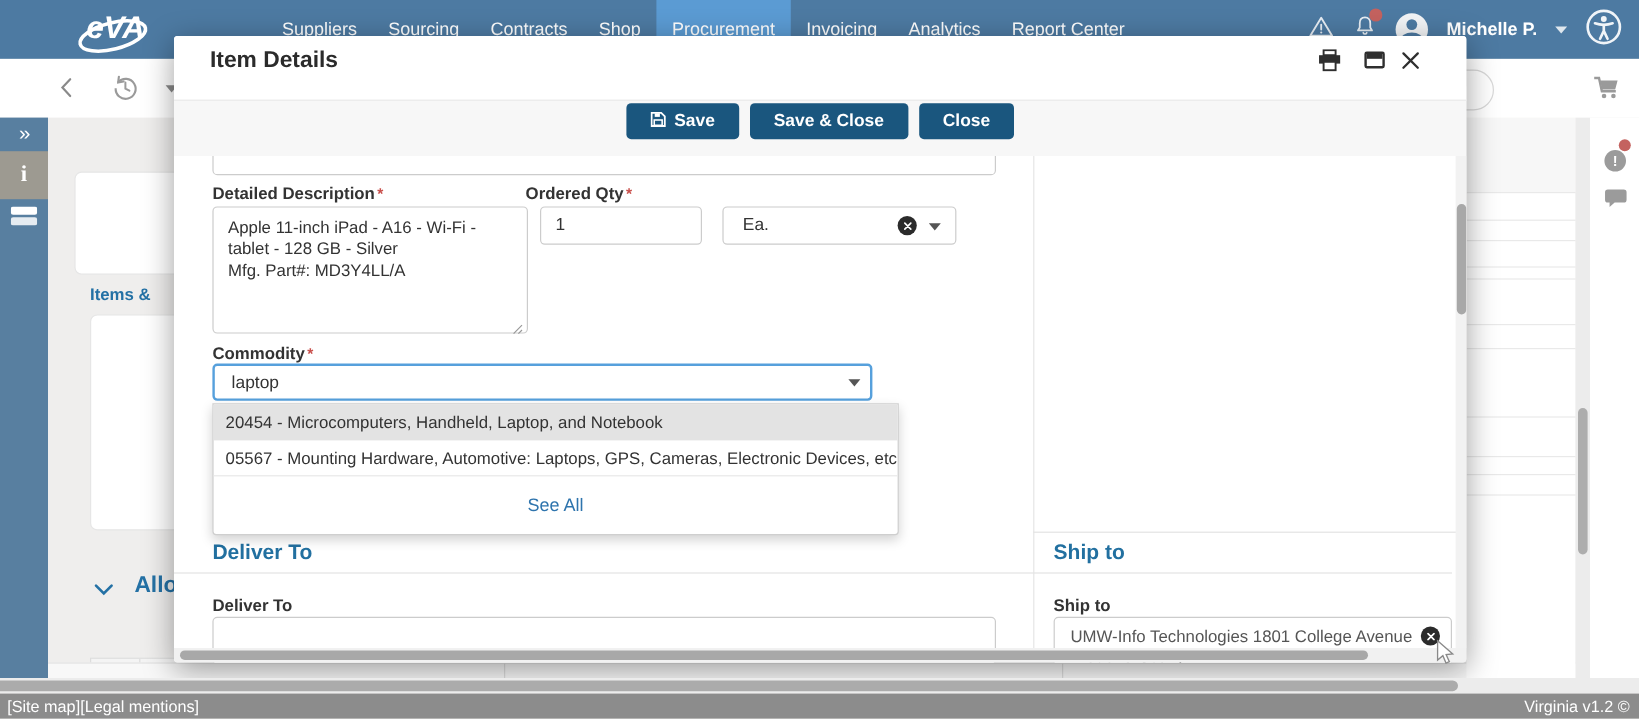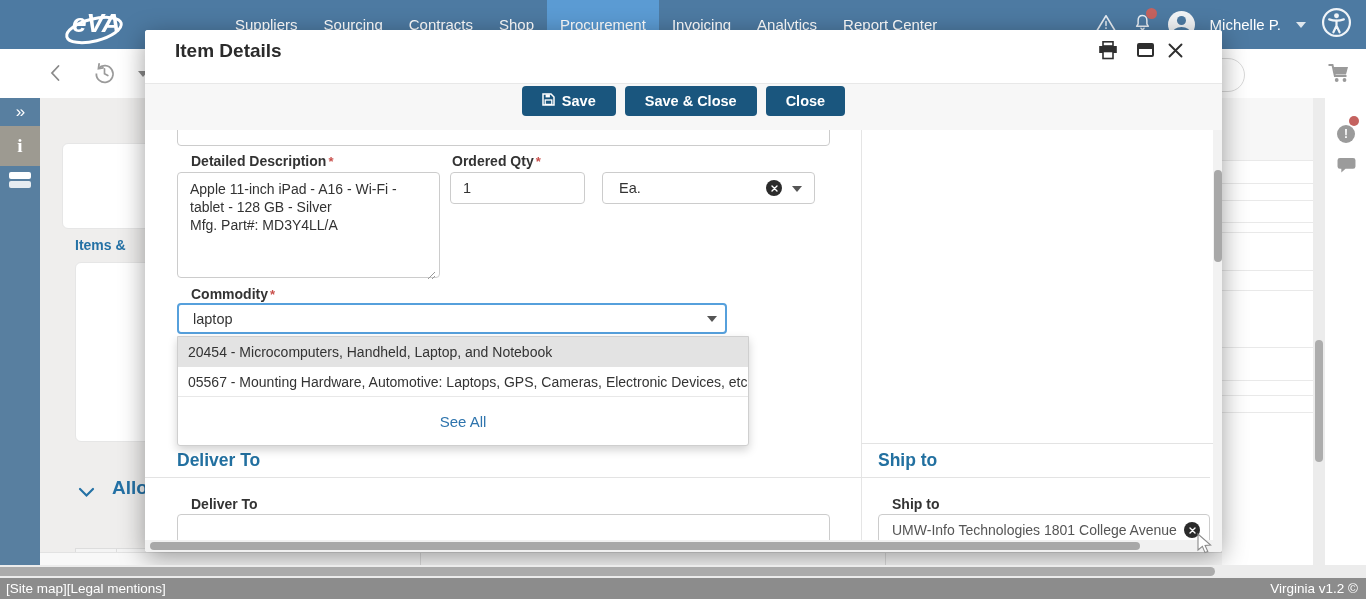--- a/index.html
+++ b/index.html
@@ -11,21 +11,21 @@
     color:#333;
   }
 
   
   .topnav { position:absolute; top:0; left:0; width:1366px; height:49px; background:#4d7aa2; z-index:20; }
   .logo { position:absolute; left:58px; top:2px; width:78px; height:46px; }
   .navmenu { position:absolute; left:222px; top:0; height:49px; display:flex; }
   .navitem { height:49px; line-height:49px; padding:0 13px; color:#fff; font-size:15px; cursor:pointer; white-space:nowrap; }
   .navitem.active { background:#5b9bd3; }
   .nav-right { position:absolute; right:0; top:0; height:49px; display:flex; align-items:center; gap:15px; padding-right:14px; }
-  .nav-user { color:#fff; font-size:15px; font-weight:400; }
+  .nav-user { color:#fff; font-size:15px; font-weight:700; }
   .avatar { width:27px; height:27px; border-radius:50%; background:#f2f4f6; position:relative; overflow:hidden; }
   .avatar .head { position:absolute; left:9px; top:5px; width:9px; height:9px; border-radius:50%; background:#4d7aa2; }
   .avatar .body { position:absolute; left:4px; top:16px; width:19px; height:14px; border-radius:50%; background:#4d7aa2; }
   .bell-wrap { position:relative; }
   .badge-dot { position:absolute; right:-4px; top:-4px; width:11px; height:11px; border-radius:50%; background:#c4625f; }
   .chev-down-white { width:0; height:0; border-left:5px solid transparent; border-right:5px solid transparent; border-top:6px solid #dfe7ee; }
 
   
   .toolbar { position:absolute; top:49px; left:0; width:1366px; height:49px; background:#fff; z-index:5; }
   .tb-back { position:absolute; left:48px; top:14px; cursor:pointer; }
@@ -78,27 +78,27 @@
   .m-title { position:absolute; left:30px; top:0; line-height:42px; font-size:19px; font-weight:700; color:#2b2b2b; }
   .m-print { position:absolute; left:953px; top:11px; cursor:pointer; }
   .m-max { position:absolute; left:992px; top:13px; width:17px; height:14px; border:2px solid #2f2f2f; border-radius:2px; cursor:pointer; }
   .m-max .bar { position:absolute; left:0; top:0; width:13px; height:4px; background:#2f2f2f; }
   .m-close { position:absolute; left:1023px; top:13px; cursor:pointer; }
   .m-btnbar { position:absolute; left:0; top:42px; width:1077px; height:58px; background:#f7f7f7; display:flex; justify-content:center; align-items:center; gap:9px; z-index:3; }
   .m-btn { height:30px; background:#1a567e; border:none; border-radius:4px; color:#fff; font-family:"Liberation Sans", sans-serif; font-size:14.5px; font-weight:700; padding:0 20px; cursor:pointer; display:flex; align-items:center; gap:7px; }
 
   .m-content { position:absolute; left:0; top:100px; width:1077px; height:410px; background:#fff; }
   .partial-input { position:absolute; left:32px; top:-12px; width:653px; height:28px; border:1px solid #ccc; border-radius:4px; background:#fff; z-index:1; }
-  .f-label { position:absolute; font-size:14px; font-weight:700; color:#333; white-space:nowrap;margin-left:14px; }
+  .f-label { position:absolute; font-size:14px; font-weight:700; color:#333; white-space:nowrap; }
   .req { color:#c9504c; font-size:13px; margin-left:2px; }
   .f-textarea { position:absolute; left:32px; top:42px; width:263px; height:106px; border:1px solid #ccc; border-radius:4px; padding:8px 12px; font-family:"Liberation Sans", sans-serif; font-size:14px; line-height:1.28; color:#333; resize:none; overflow:hidden; }
   .ta-handle { position:absolute; left:282px; top:136px; }
   .f-input { position:absolute; border:1px solid #ccc; border-radius:4px; background:#fff; font-family:"Liberation Sans", sans-serif; font-size:14.5px; color:#333; padding:0 12px; }
   .qty-input { left:305px; top:42px; width:135px; height:32px; }
-  .unit-box { position:absolute; left:457px; top:42px; width:213px; height:32px; border:1px solid #ccc; border-radius:4px; background:#fff; cursor:pointer; }
+  .unit-box { position:absolute; left:457px; top:42px; width:195px; height:32px; border:1px solid #ccc; border-radius:4px; background:#fff; cursor:pointer; }
   .unit-box .val { position:absolute; left:16px; top:0; line-height:30px; font-size:14.5px; color:#333; }
   .clear-circle { width:16px; height:16px; border-radius:50%; background:#2b2b2b; display:flex; align-items:center; justify-content:center; cursor:pointer; }
   .unit-clear { position:absolute; right:32px; top:7px; }
   .caret { width:0; height:0; border-left:5px solid transparent; border-right:5px solid transparent; border-top:6px solid #555; }
   .unit-caret { position:absolute; right:12px; top:13px; }
   .comm-input { left:32px; top:173px; width:550px; height:31px; border:2px solid #56a0dc; padding:0 14px; }
   .comm-caret { position:absolute; left:562px; top:186px; }
   .dropdown { position:absolute; left:32px; top:206px; width:572px; background:#fff; border:1px solid #cfcfcf; border-radius:0 0 3px 3px; box-shadow:0 4px 10px rgba(0,0,0,.18); padding-bottom:8px; z-index:5; }
   .dd-opt { height:30px; line-height:30px; padding:0 10px; font-size:14px; color:#333; white-space:nowrap; overflow:hidden; cursor:pointer; }
   .dd-opt.hl { background:#e3e3e3; }

